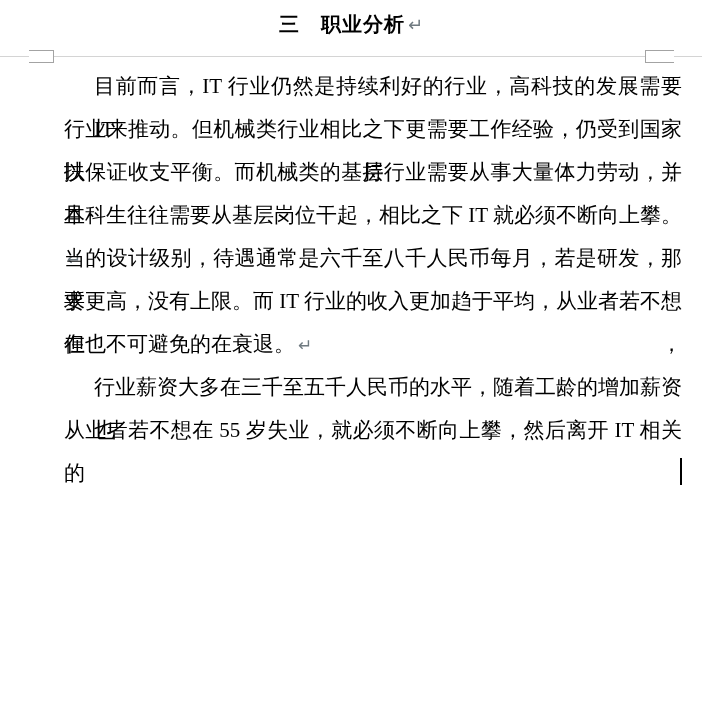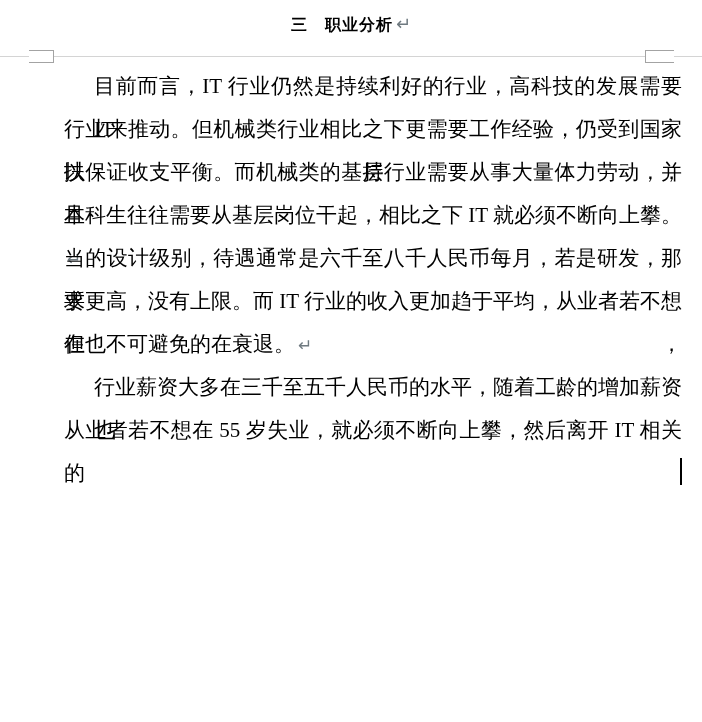--- a/index.html
+++ b/index.html
@@ -17,21 +17,21 @@
   .title-row {
     position: absolute;
     top: 5px;
     left: 0;
     width: 702px;
     text-align: center;
     line-height: 38px;
     white-space: nowrap;
   }
   .title-text {
-    font-size: 16px;
+    font-size: 20px;
     font-weight: bold;
     letter-spacing: 1px;
   }
   .pilcrow {
     font-family: "DejaVu Sans", sans-serif;
     color: #6f7a80;
     font-size: 18px;
     font-weight: normal;
     padding-left: 3px;
   }

